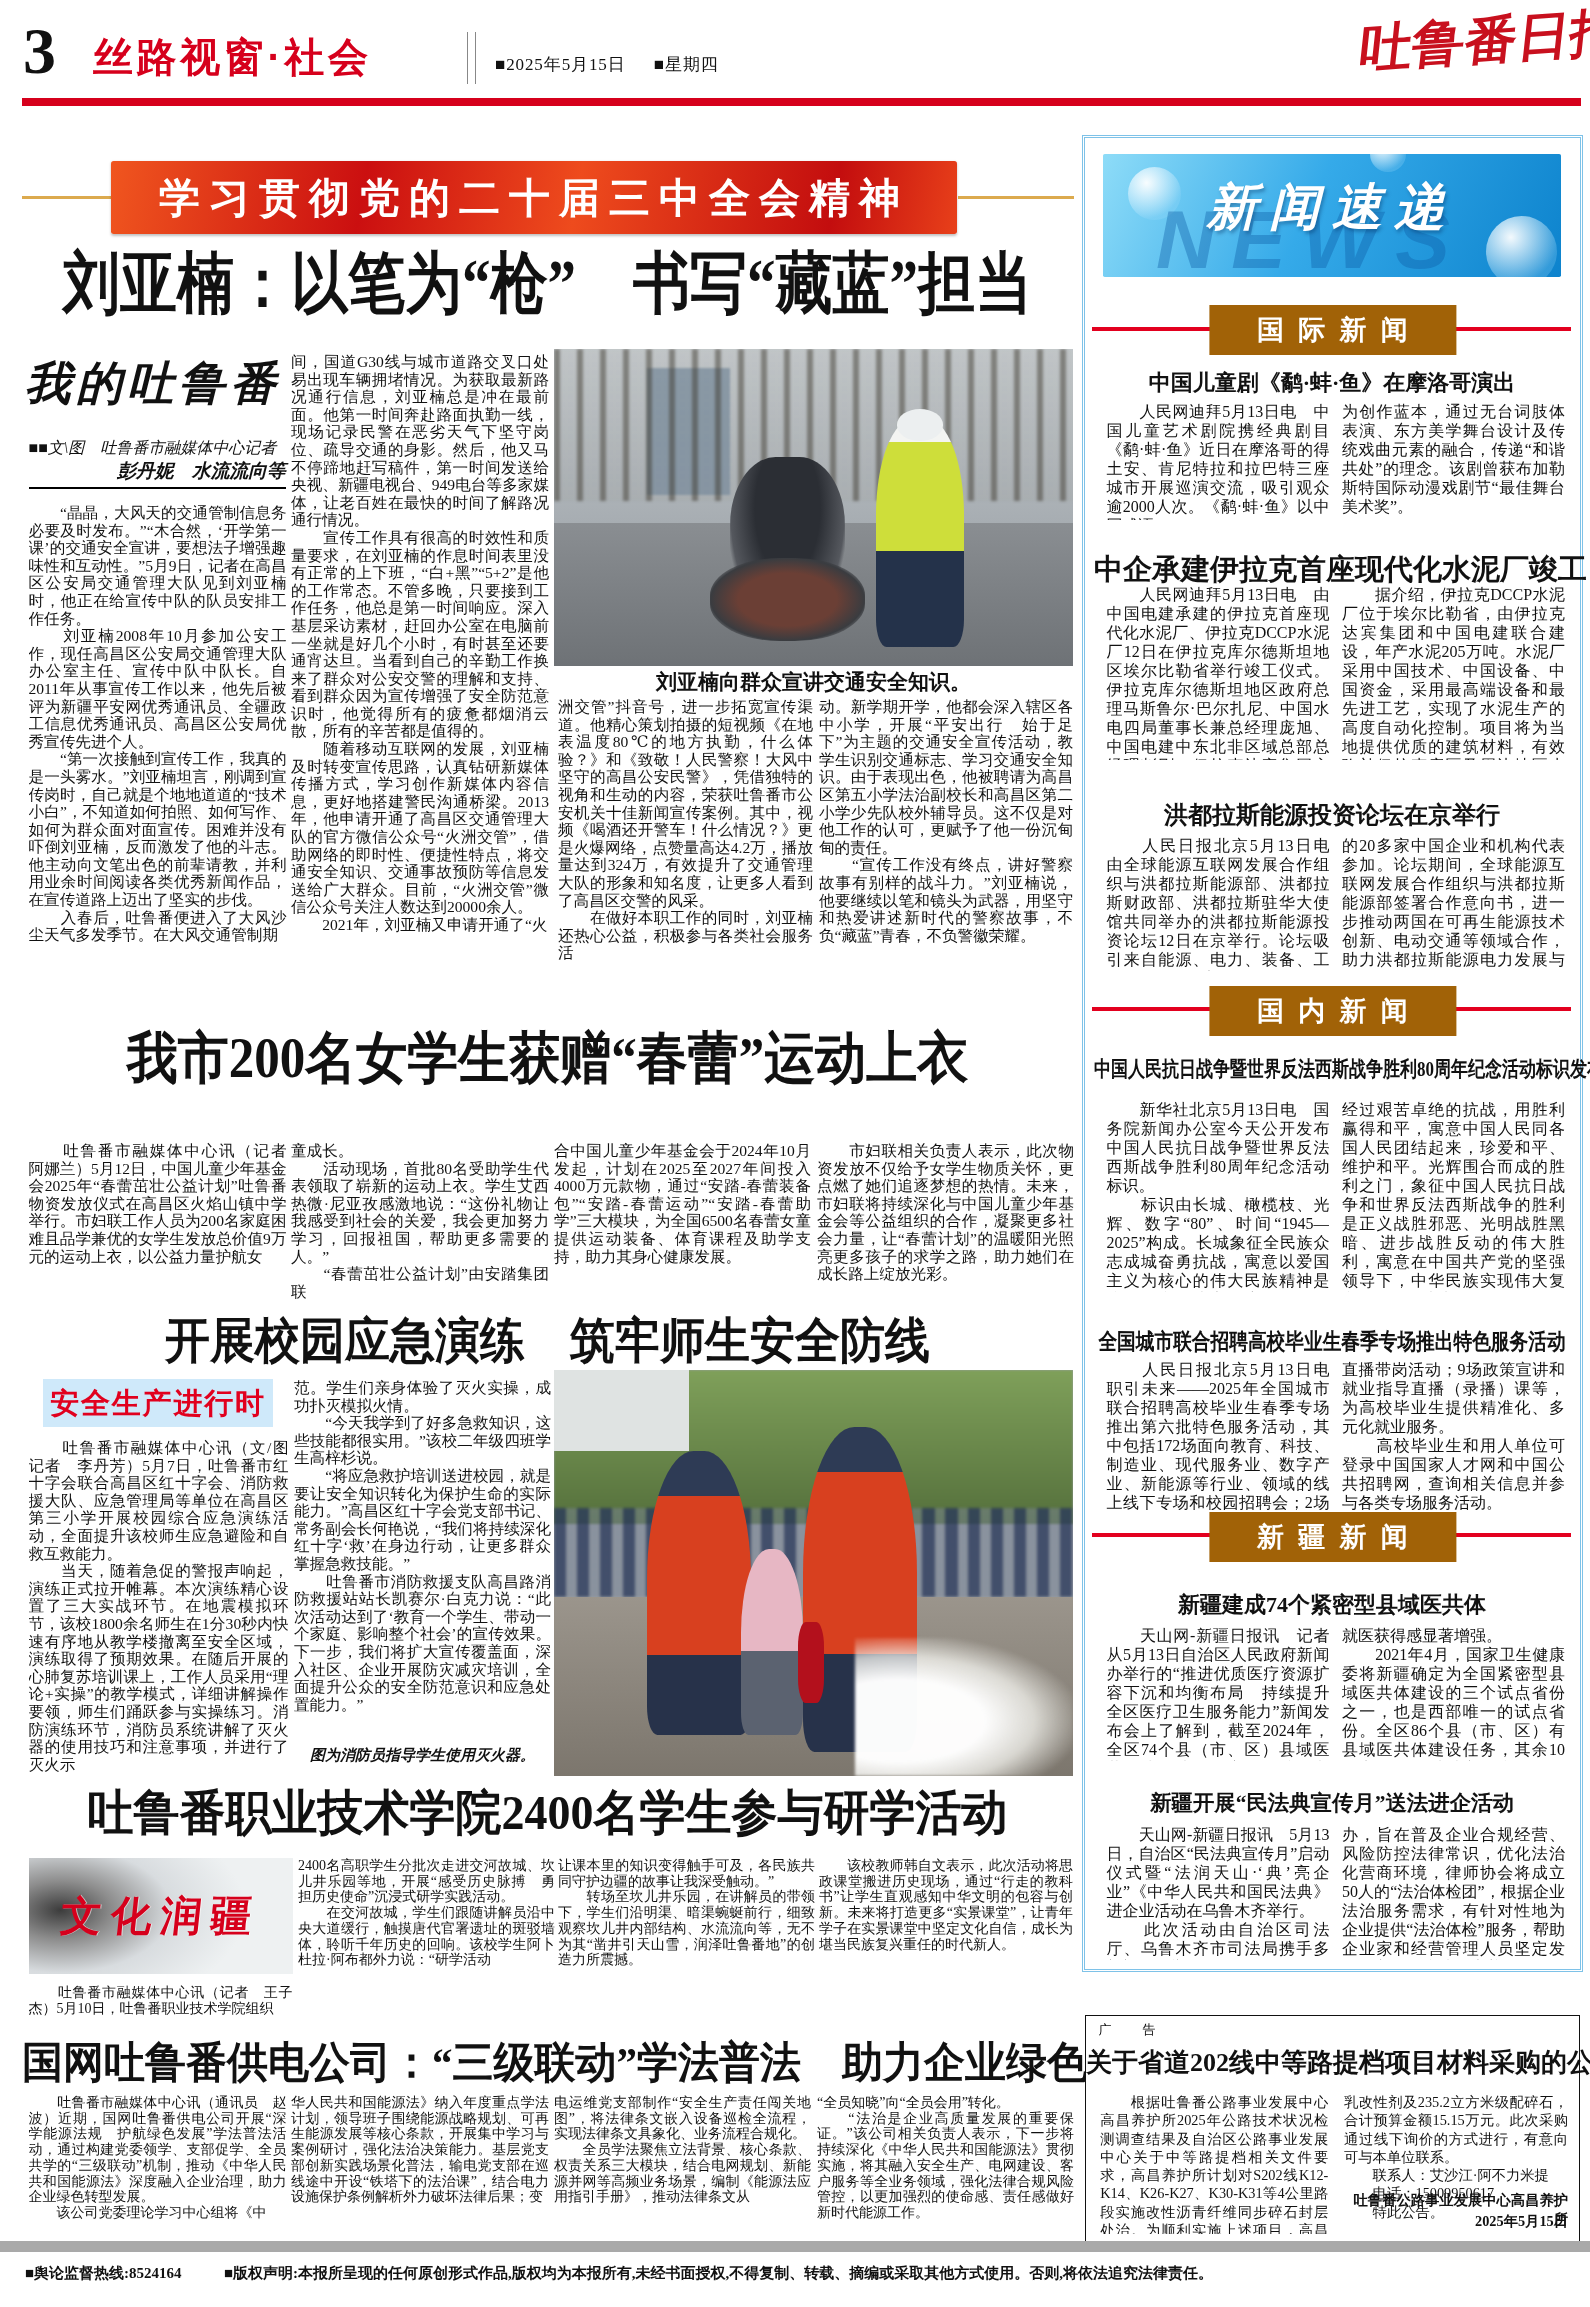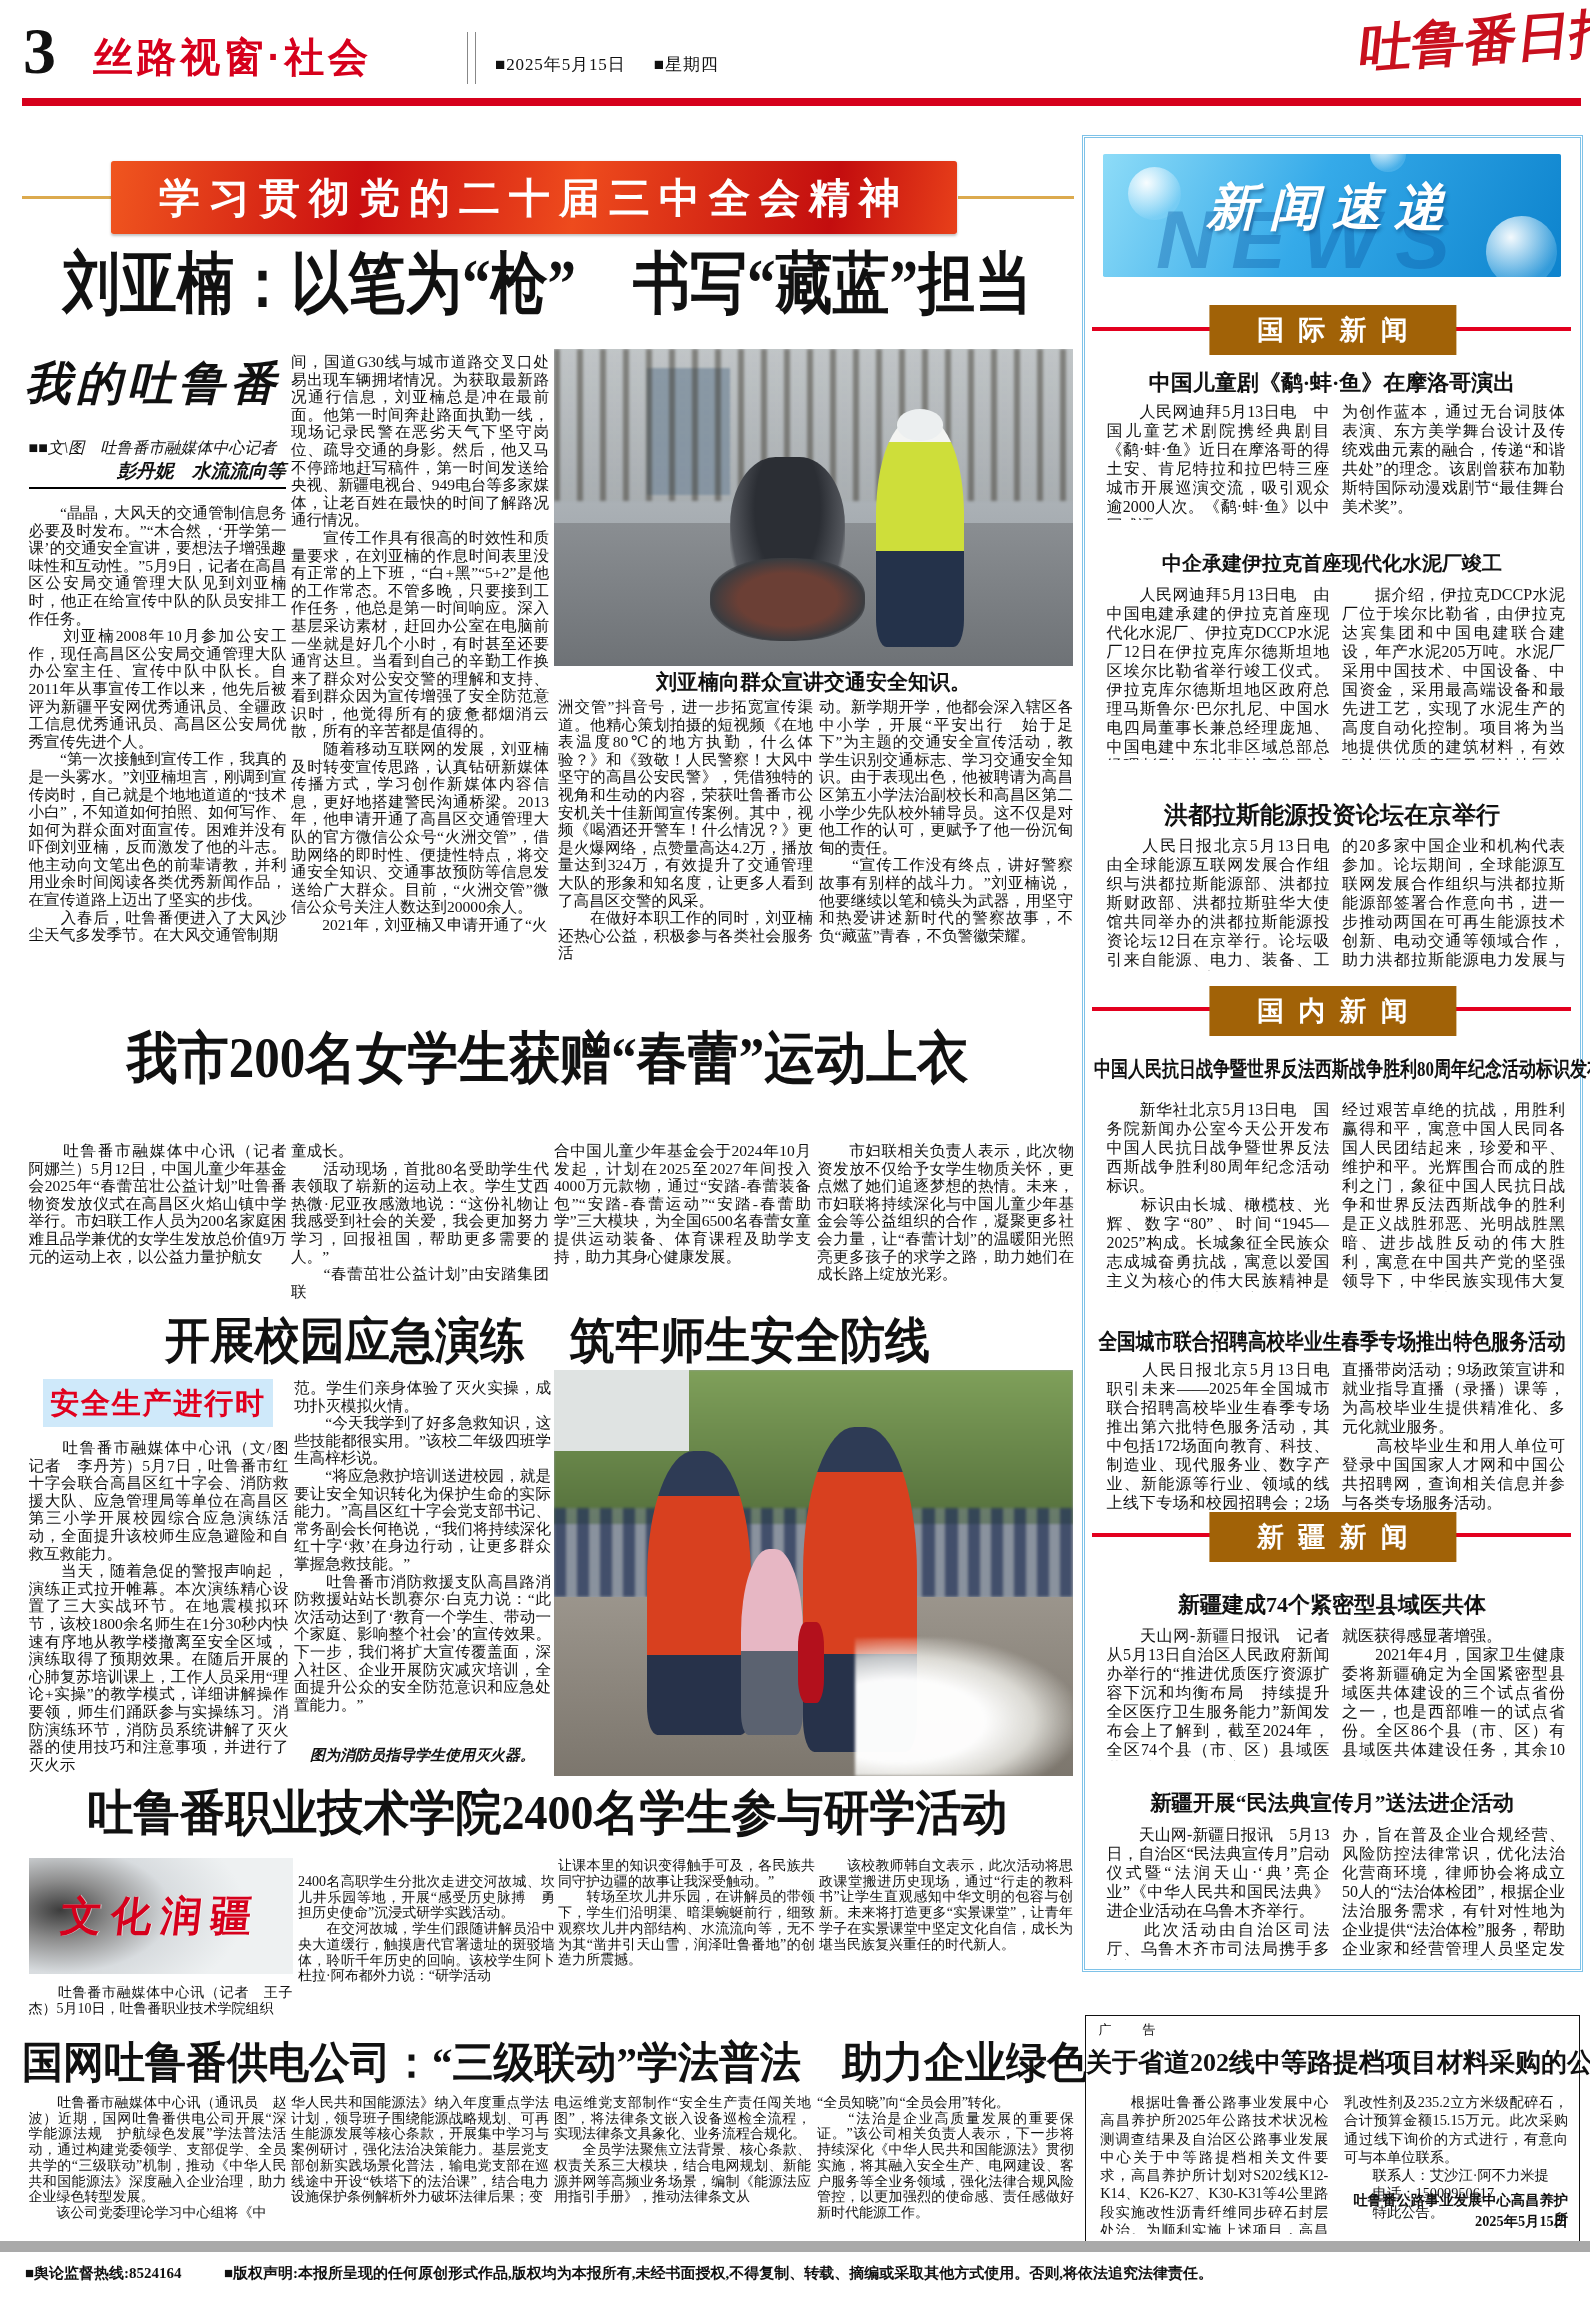--- a/index.html
+++ b/index.html
@@ -52,21 +52,21 @@
   .a3-col1{left:28.5px;top:1439px;width:260px;height:337px;}
   .a3-col2{left:294px;top:1379px;width:257px;height:363px;}
   .a3-caption{left:294px;top:1746px;width:257px;font-size:15px;font-weight:bold;font-style:italic;text-align:center;}
   .a4-logo{left:28.5px;top:1858px;width:264px;height:116px;
            background:radial-gradient(ellipse 70% 90% at 12% 45%,#3c3c3c 0%,#8d8d8d 28%,#d8dcdf 60%,#eef1f2 100%);
            overflow:hidden;}
   .a4-logo span{position:absolute;left:50%;top:50%;transform:translate(-50%,-50%) skewX(-6deg);
                 color:#d6001c;font-size:41px;font-weight:bold;letter-spacing:9px;white-space:nowrap;
                 text-shadow:0.9px 0.9px 0 rgba(255,255,255,.6);}
   .a4-col1{left:28.5px;top:1985px;width:264px;height:55px;}
-  .a4-col2{left:298px;top:1858px;width:257px;height:171px;margin-top:16px;}
+  .a4-col2{left:298px;top:1858px;width:257px;height:171px;}
   .a4-col3{left:558px;top:1858px;width:257px;height:171px;}
   .a4-col4{left:819px;top:1858px;width:254px;height:171px;}
   .a5-col1{left:28.5px;top:2095px;width:258px;height:143px;}
   .a5-col2{left:291px;top:2095px;width:258px;height:143px;}
   .a5-col3{left:554px;top:2095px;width:257px;height:143px;}
   .a5-col4{left:817px;top:2095px;width:257px;height:143px;}
   
   .photo{overflow:hidden;background:#9aa0a4;}
   .a1-photo{left:554px;top:349px;width:519px;height:317px;}
   .a3-photo{left:554px;top:1370px;width:519px;height:406px;}
@@ -206,21 +206,21 @@
     <span class="ghost">NEWS</span>
     <span class="label">新闻速递</span>
   </div>
 
   <div class="sb-line" style="top:189px;"></div>
   <div class="sb-tab" style="top:167px;">国际新闻</div>
   <div class="sb-title" style="top:230px;font-size:22px;">中国儿童剧《鹬·蚌·鱼》在摩洛哥演出</div>
   <div class="sb-bt" style="left:21.4px;top:264px;width:223px;height:118px;">　　人民网迪拜5月13日电　中国儿童艺术剧院携经典剧目《鹬·蚌·鱼》近日在摩洛哥的得土安、肯尼特拉和拉巴特三座城市开展巡演交流，吸引观众逾2000人次。《鹬·蚌·鱼》以中国成语</div>
   <div class="sb-bt" style="left:257px;top:264px;width:223px;height:118px;">为创作蓝本，通过无台词肢体表演、东方美学舞台设计及传统戏曲元素的融合，传递“和谐共处”的理念。该剧曾获布加勒斯特国际动漫戏剧节“最佳舞台美术奖”。</div>
 
-  <div class="sb-title" style="top:412px;font-size:20px;">中企承建伊拉克首座现代化水泥厂竣工</div>
+  <div class="sb-title" style="top:412px;font-size:29px;">中企承建伊拉克首座现代化水泥厂竣工</div>
   <div class="sb-bt" style="left:21.4px;top:447px;width:223px;height:175px;">　　人民网迪拜5月13日电　由中国电建承建的伊拉克首座现代化水泥厂、伊拉克DCCP水泥厂12日在伊拉克库尔德斯坦地区埃尔比勒省举行竣工仪式。伊拉克库尔德斯坦地区政府总理马斯鲁尔·巴尔扎尼、中国水电四局董事长兼总经理庞旭、中国电建中东北非区域总部总经理彭刚、伊拉克达宾集团主席阿拉兹-米尔汗等各界代表百余人出席。</div>
   <div class="sb-bt" style="left:257px;top:447px;width:223px;height:175px;">　　据介绍，伊拉克DCCP水泥厂位于埃尔比勒省，由伊拉克达宾集团和中国电建联合建设，年产水泥205万吨。水泥厂采用中国技术、中国设备、中国资金，采用最高端设备和最先进工艺，实现了水泥生产的高度自动化控制。项目将为当地提供优质的建筑材料，有效弥补伊拉克库区及周边地区水泥的供应缺口，为库区建材行业发展注入崭新活力。</div>
 
   <div class="sb-title" style="top:661px;font-size:24px;">洪都拉斯能源投资论坛在京举行</div>
   <div class="sb-bt" style="left:21.4px;top:698px;width:223px;height:135px;">　　人民日报北京5月13日电　由全球能源互联网发展合作组织与洪都拉斯能源部、洪都拉斯财政部、洪都拉斯驻华大使馆共同举办的洪都拉斯能源投资论坛12日在京举行。论坛吸引来自能源、电力、装备、工程、金融等行业</div>
   <div class="sb-bt" style="left:257px;top:698px;width:223px;height:135px;">的20多家中国企业和机构代表参加。论坛期间，全球能源互联网发展合作组织与洪都拉斯能源部签署合作意向书，进一步推动两国在可再生能源技术创新、电动交通等领域合作，助力洪都拉斯能源电力发展与转型。</div>
 
   <div class="sb-line" style="top:869px;"></div>
   <div class="sb-tab" style="top:848px;">国内新闻</div>
   <div class="sb-title" style="top:917px;font-size:17px;transform:scaleY(1.25);transform-origin:top;">中国人民抗日战争暨世界反法西斯战争胜利80周年纪念活动标识发布</div>

